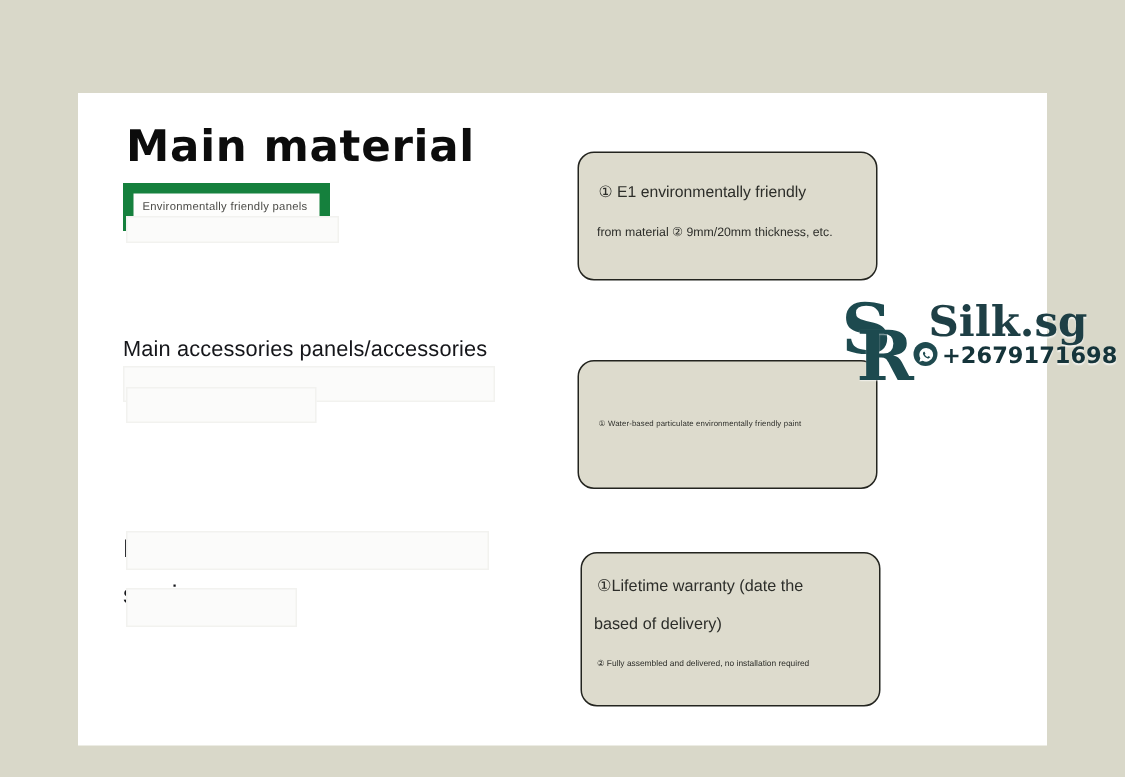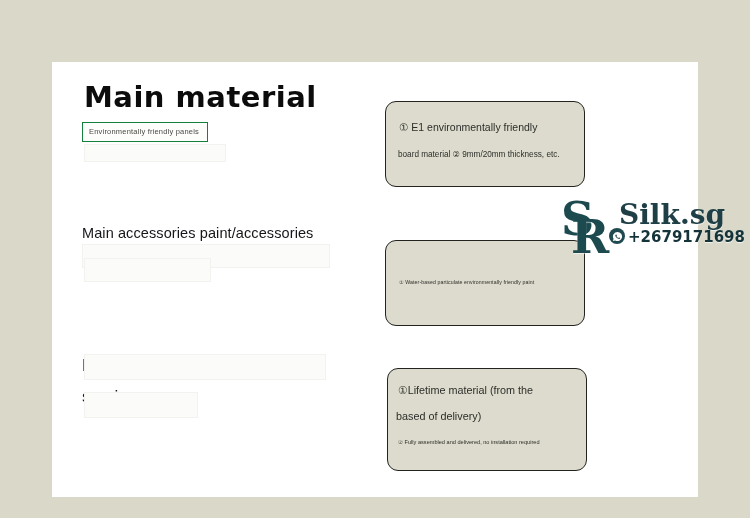--- a/index.html
+++ b/index.html
@@ -53,21 +53,21 @@
     font-family: "DejaVu Sans", sans-serif;
   }
 
   .subcaption {
     position: absolute;
     left: 0px;
     top: 60px;
     padding: 4px 8px 5px 6px;
     font-size: 7.5px;
     color: #4a4a46;
-    border: 1px solid #15803d;
+    border: 7px solid #15803d;
     background: #fdfdfc;
     white-space: nowrap;
     letter-spacing: 0.2px;
   }
 
   .ghost-block {
     position: absolute;
     background: #fbfbfa;
     border: 1px solid #f2f2ef;
   }
@@ -164,42 +164,42 @@
   <div id="card">
 
     <div class="left-col">
 
       <div class="main-title">Main material</div>
 
       <div class="subcaption">Environmentally friendly panels</div>
 
       <div class="ghost-block" style="left:2px; top:82px; width:140px; height:16px;"></div>
 
-      <div class="section-head h2">Main accessories paint/accessories</div>
+      <div class="section-head h2">Main accessories panels/accessories</div>
 
       <div class="ghost-block" style="left:0px; top:182px; width:246px; height:22px;"></div>
       <div class="ghost-block" style="left:2px; top:196px; width:125px; height:22px;"></div>
 
       <div class="section-head h3">Product services Enjoy services</div>
 
       <div class="ghost-block" style="left:2px; top:292px; width:240px; height:24px;"></div>
       <div class="ghost-block" style="left:2px; top:330px; width:112px; height:24px;"></div>
     </div>
 
     <div class="box" id="box1">
       <div class="box-line b1-l1">① E1 environmentally friendly</div>
-      <div class="box-line b1-l2">board material ② 9mm/20mm thickness, etc.</div>
+      <div class="box-line b1-l2">from material ② 9mm/20mm thickness, etc.</div>
     </div>
 
     <div class="box" id="box2">
       <div class="box-line b2-l1">① Water-based particulate environmentally friendly paint</div>
     </div>
 
     <div class="box" id="box3">
-      <div class="box-line b3-l1">①Lifetime material (from the</div>
+      <div class="box-line b3-l1">①Lifetime warranty (date the</div>
       <div class="box-line b3-l2">based of delivery)</div>
       <div class="box-line b3-l3">② Fully assembled and delivered, no installation required</div>
     </div>
 
   </div>
 
   <div id="watermark">
     <div class="wm-mono wm-s">S</div>
     <div class="wm-mono wm-r">R</div>
     <div class="wm-brand">Silk.sg</div>

